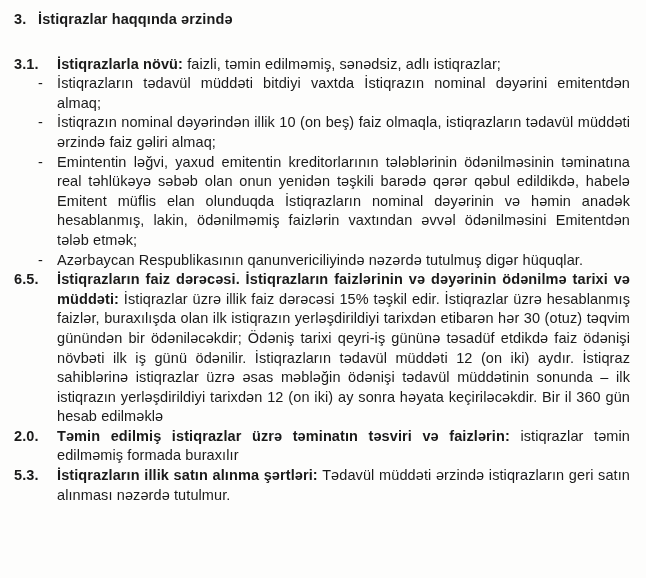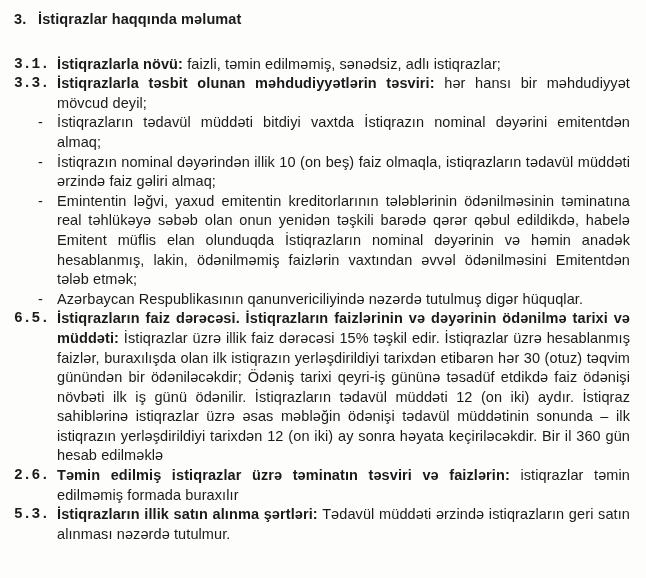--- a/index.html
+++ b/index.html
@@ -16,46 +16,42 @@
     height: 578px;
     background: #fdfdfc;
     padding: 10px 16px 0 14px;
     font-size: 14.5px;
     line-height: 19.6px;
     letter-spacing: 0.1px;
   }
   .row { display: flex; align-items: flex-start; }
   .heading { margin-bottom: 25px; }
   .hnum { flex: 0 0 24px; font-weight: bold; }
-  .num { flex: 0 0 43px; font-weight: bold; font-family: Liberation Mono, monospace; }
+  .num { flex: 0 0 43px; font-weight: bold; }
   .ind { flex: 0 0 24px; }
   .dash { flex: 0 0 19px; }
   .txt { flex: 1 1 auto; text-align: justify; }
   .b { font-weight: bold; }
 </style>
 </head>
 <body>
 
 <div class="page">
 
   <div class="row heading">
     <div class="hnum">3.</div>
-    <div class="txt b">İstiqrazlar haqqında məlumat</div>
+    <div class="txt b">İstiqrazlar haqqında ərzində</div>
   </div>
 
   <div class="row">
     <div class="num">3.1.</div>
     <div class="txt"><span class="b">İstiqrazlarla növü:</span> <span>faizli, təmin edilməmiş, sənədsiz, adlı istiqrazlar;</span></div>
   </div>
 
 
-  <div class="row">
-    <div class="num">3.3.</div>
-    <div class="txt"><span class="b">İstiqrazlarla təsbit olunan məhdudiyyətlərin təsviri:</span> <span>hər hansı bir məhdudiyyət mövcud deyil;</span></div>
-  </div>
 
 
   <div class="row">
     <div class="ind"></div>
     <div class="dash">-</div>
     <div class="txt">İstiqrazların tədavül müddəti bitdiyi vaxtda İstiqrazın nominal dəyərini emitentdən almaq;</div>
   </div>
 
   <div class="row">
     <div class="ind"></div>
@@ -74,21 +70,21 @@
     <div class="dash">-</div>
     <div class="txt">Azərbaycan Respublikasının qanunvericiliyində nəzərdə tutulmuş digər hüquqlar.</div>
   </div>
 
   <div class="row">
     <div class="num">6.5.</div>
     <div class="txt"><span class="b">İstiqrazların faiz dərəcəsi. İstiqrazların faizlərinin və dəyərinin ödənilmə tarixi və müddəti:</span> <span>İstiqrazlar üzrə illik faiz dərəcəsi 15% təşkil edir. İstiqrazlar üzrə hesablanmış faizlər, buraxılışda olan ilk istiqrazın yerləşdirildiyi tarixdən etibarən hər 30 (otuz) təqvim günündən bir ödəniləcəkdir; Ödəniş tarixi qeyri-iş gününə təsadüf etdikdə faiz ödənişi növbəti ilk iş günü ödənilir. İstiqrazların tədavül müddəti 12 (on iki) aydır. İstiqraz sahiblərinə istiqrazlar üzrə əsas məbləğin ödənişi tədavül müddətinin sonunda – ilk istiqrazın yerləşdirildiyi tarixdən 12 (on iki) ay sonra həyata keçiriləcəkdir. Bir il 360 gün hesab edilməklə</span></div>
   </div>
 
   <div class="row">
-    <div class="num">2.6.</div>
+    <div class="num">2.0.</div>
     <div class="txt"><span class="b">Təmin edilmiş istiqrazlar üzrə təminatın təsviri və faizlərin:</span> <span>istiqrazlar təmin edilməmiş formada buraxılır</span></div>
   </div>
 
   <div class="row">
     <div class="num">5.3.</div>
     <div class="txt"><span class="b">İstiqrazların illik satın alınma şərtləri:</span> <span>Tədavül müddəti ərzində istiqrazların geri satın alınması nəzərdə tutulmur.</span></div>
   </div>
 
 </div>
 

